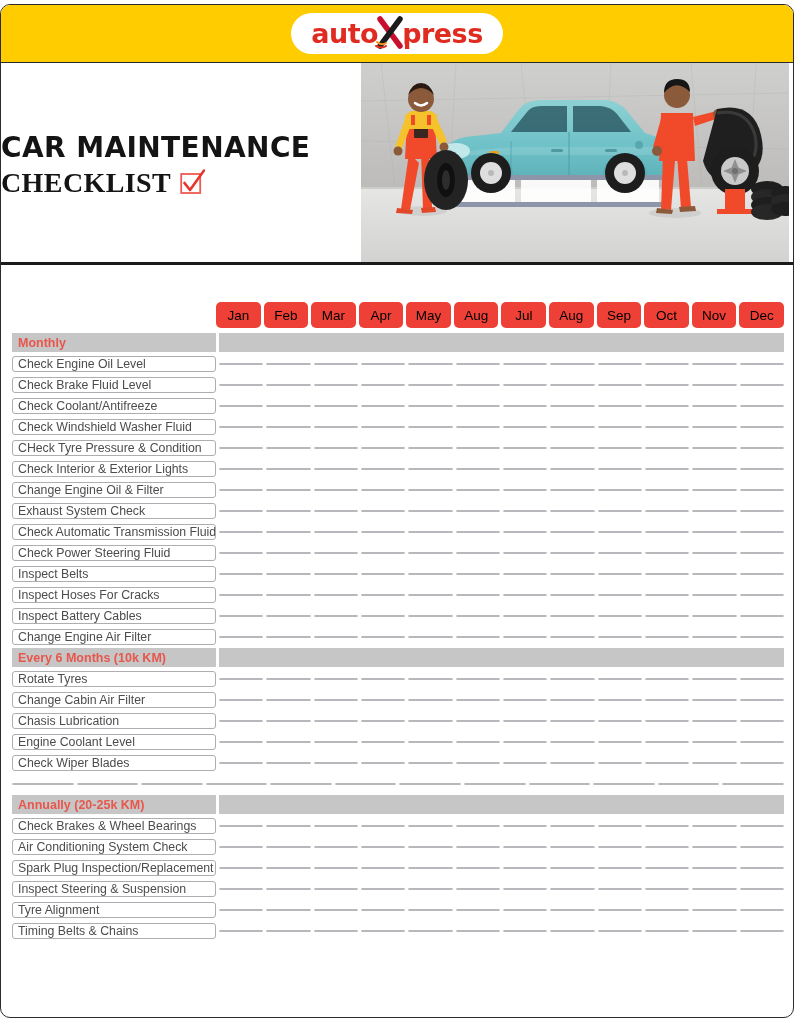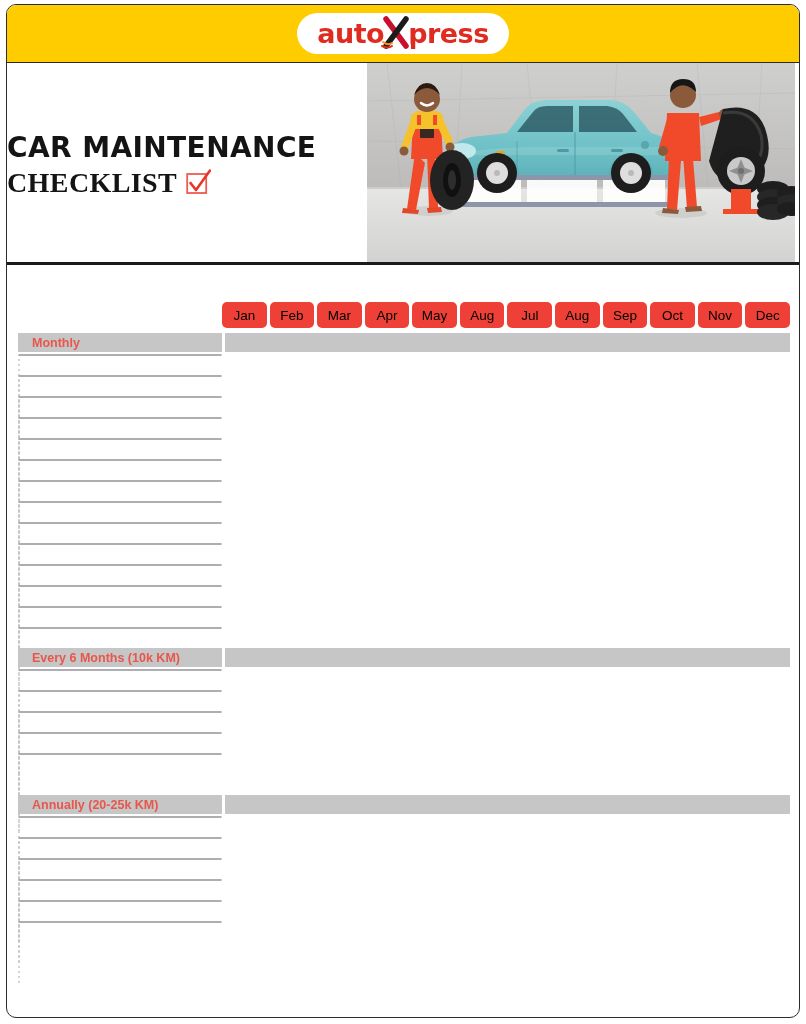--- a/index.html
+++ b/index.html
@@ -9,21 +9,21 @@
     -webkit-font-smoothing:antialiased;
   }
   .page{
     position:relative;
     width:806px;height:1024px;
     box-sizing:border-box;
     background:#ffffff;
   }
   .frame{
     position:absolute;
-    left:6px;top:4px;
+    left:0;top:4px;
     width:794px;height:1014px;
     box-sizing:border-box;
     border:1.5px solid #2b2b2b;
     border-radius:10px;
     overflow:hidden;
     background:#ffffff;
   }
 
   
   .brandbar{
@@ -129,37 +129,36 @@
     height:19px;
     margin-bottom:2px;
   }
   .section-label{
     width:204px;
     background:#C6C6C6;
     color:#E8564C;
     font-size:12.5px;
     font-weight:bold;
     display:flex;align-items:center;
-    padding-left:14px;
+    padding-left:6px;
     box-sizing:border-box;
     font-family:"Liberation Sans", sans-serif;
   }
   .section-fill{
     flex:1 1 auto;
     margin-left:3px;
     background:#C6C6C6;
   }
 
   .task-row{
     display:flex;
-    align-items:flex-start;
+    align-items:center;
     height:19px;
     margin-bottom:2px;
     gap:3px;
-    flex-direction:column;
   }
   .task-label{
     width:204px;
     box-sizing:border-box;
     background:#ffffff;
     border:1px solid #ADADB2;
     border-radius:3px;
     color:#4c4c4c;
     font-size:12.3px;
     display:flex;align-items:center;

